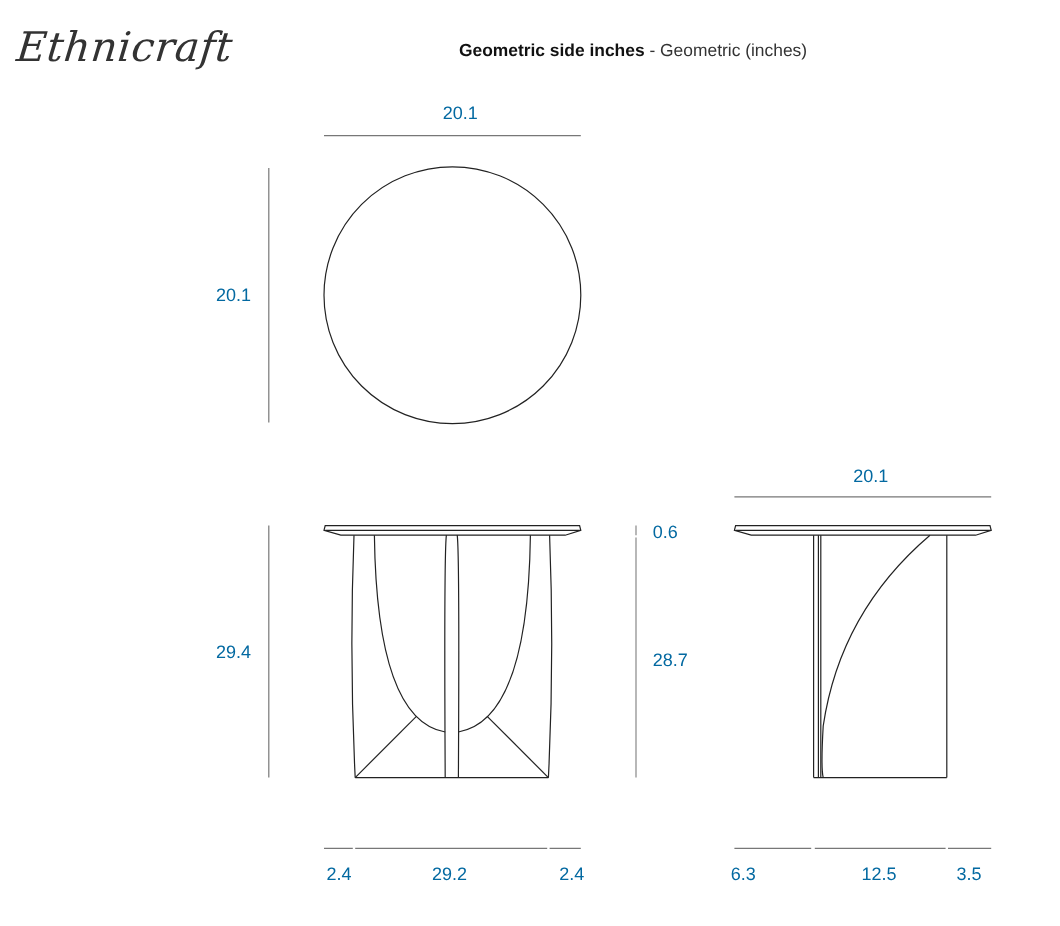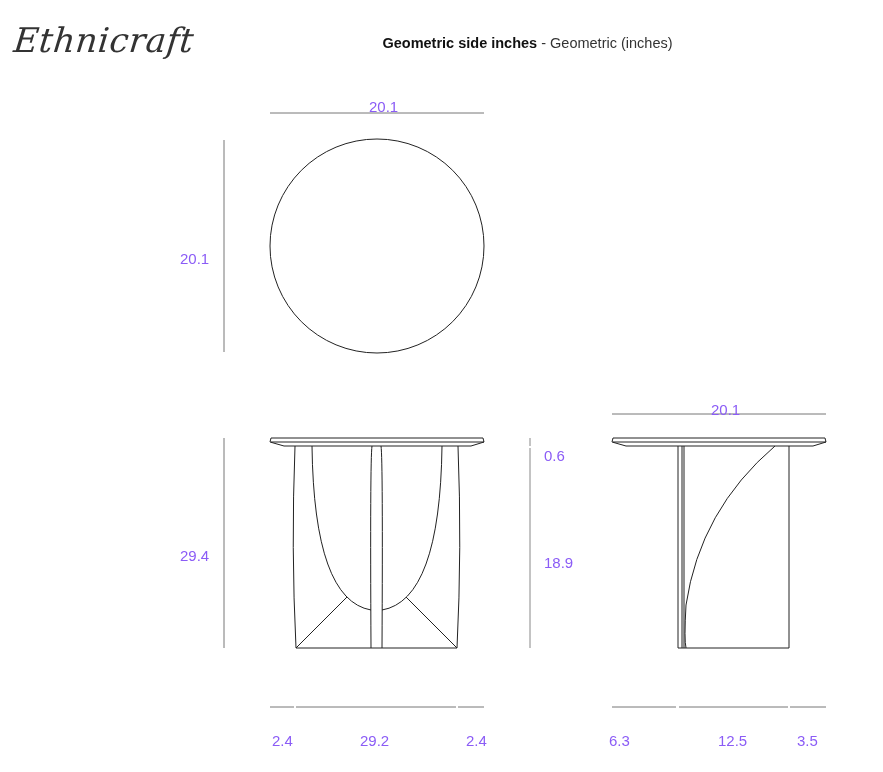--- a/index.html
+++ b/index.html
@@ -1,21 +1,21 @@
 <!DOCTYPE html>
 <html><head>
   <meta charset="utf-8">
   <style>
     html, body { margin: 0; padding: 0; background: #ffffff; }
     body { width: 883px; height: 772px; position: relative; overflow: hidden; font-family: "Liberation Sans", sans-serif; }
     .logo { position: absolute; left: 14px; top: 20px; font-family: "DejaVu Serif", serif; font-style: italic; font-size: 34px; color: #333; letter-spacing: 0.5px; transform: skewX(-6deg); }
     .title { position: absolute; left: 0; width: 1055px; top: 35px; text-align: center; font-size: 14.5px; color: #111; }
     .title .bold { font-weight: bold; }
     .title .light { color: #333; }
-    .dim { position: absolute; font-size: 15px; color: #8b5cf6; font-family: "Liberation Sans", sans-serif; margin-top: 12px; }
+    .dim { position: absolute; font-size: 15px; color: #0369a1; font-family: "Liberation Sans", sans-serif; }
     svg.drawing { position: absolute; left: 0; top: 0; }
   </style>
 </head>
 <body>
 
 <div class="logo">Ethnicraft</div>
 
 <div class="title"><span class="bold">Geometric side inches</span><span class="light"> - </span><span class="light">Geometric (inches)</span></div>
 
 <svg class="drawing" width="883" height="772" viewBox="0 0 883 772">
@@ -78,18 +78,18 @@
 
 <div class="dim" style="left:369px; top:86px;">20.1</div>
 <div class="dim" style="left:180px; top:238px;">20.1</div>
 
 <div class="dim" style="left:180px; top:535px;">29.4</div>
 <div class="dim" style="left:272px; top:720px;">2.4</div>
 <div class="dim" style="left:360px; top:720px;">29.2</div>
 <div class="dim" style="left:466px; top:720px;">2.4</div>
 
 <div class="dim" style="left:544px; top:435px;">0.6</div>
-<div class="dim" style="left:544px; top:542px;">18.9</div>
+<div class="dim" style="left:544px; top:542px;">28.7</div>
 
 <div class="dim" style="left:711px; top:389px;">20.1</div>
 <div class="dim" style="left:609px; top:720px;">6.3</div>
 <div class="dim" style="left:718px; top:720px;">12.5</div>
 <div class="dim" style="left:797px; top:720px;">3.5</div>
 
 </body></html>

